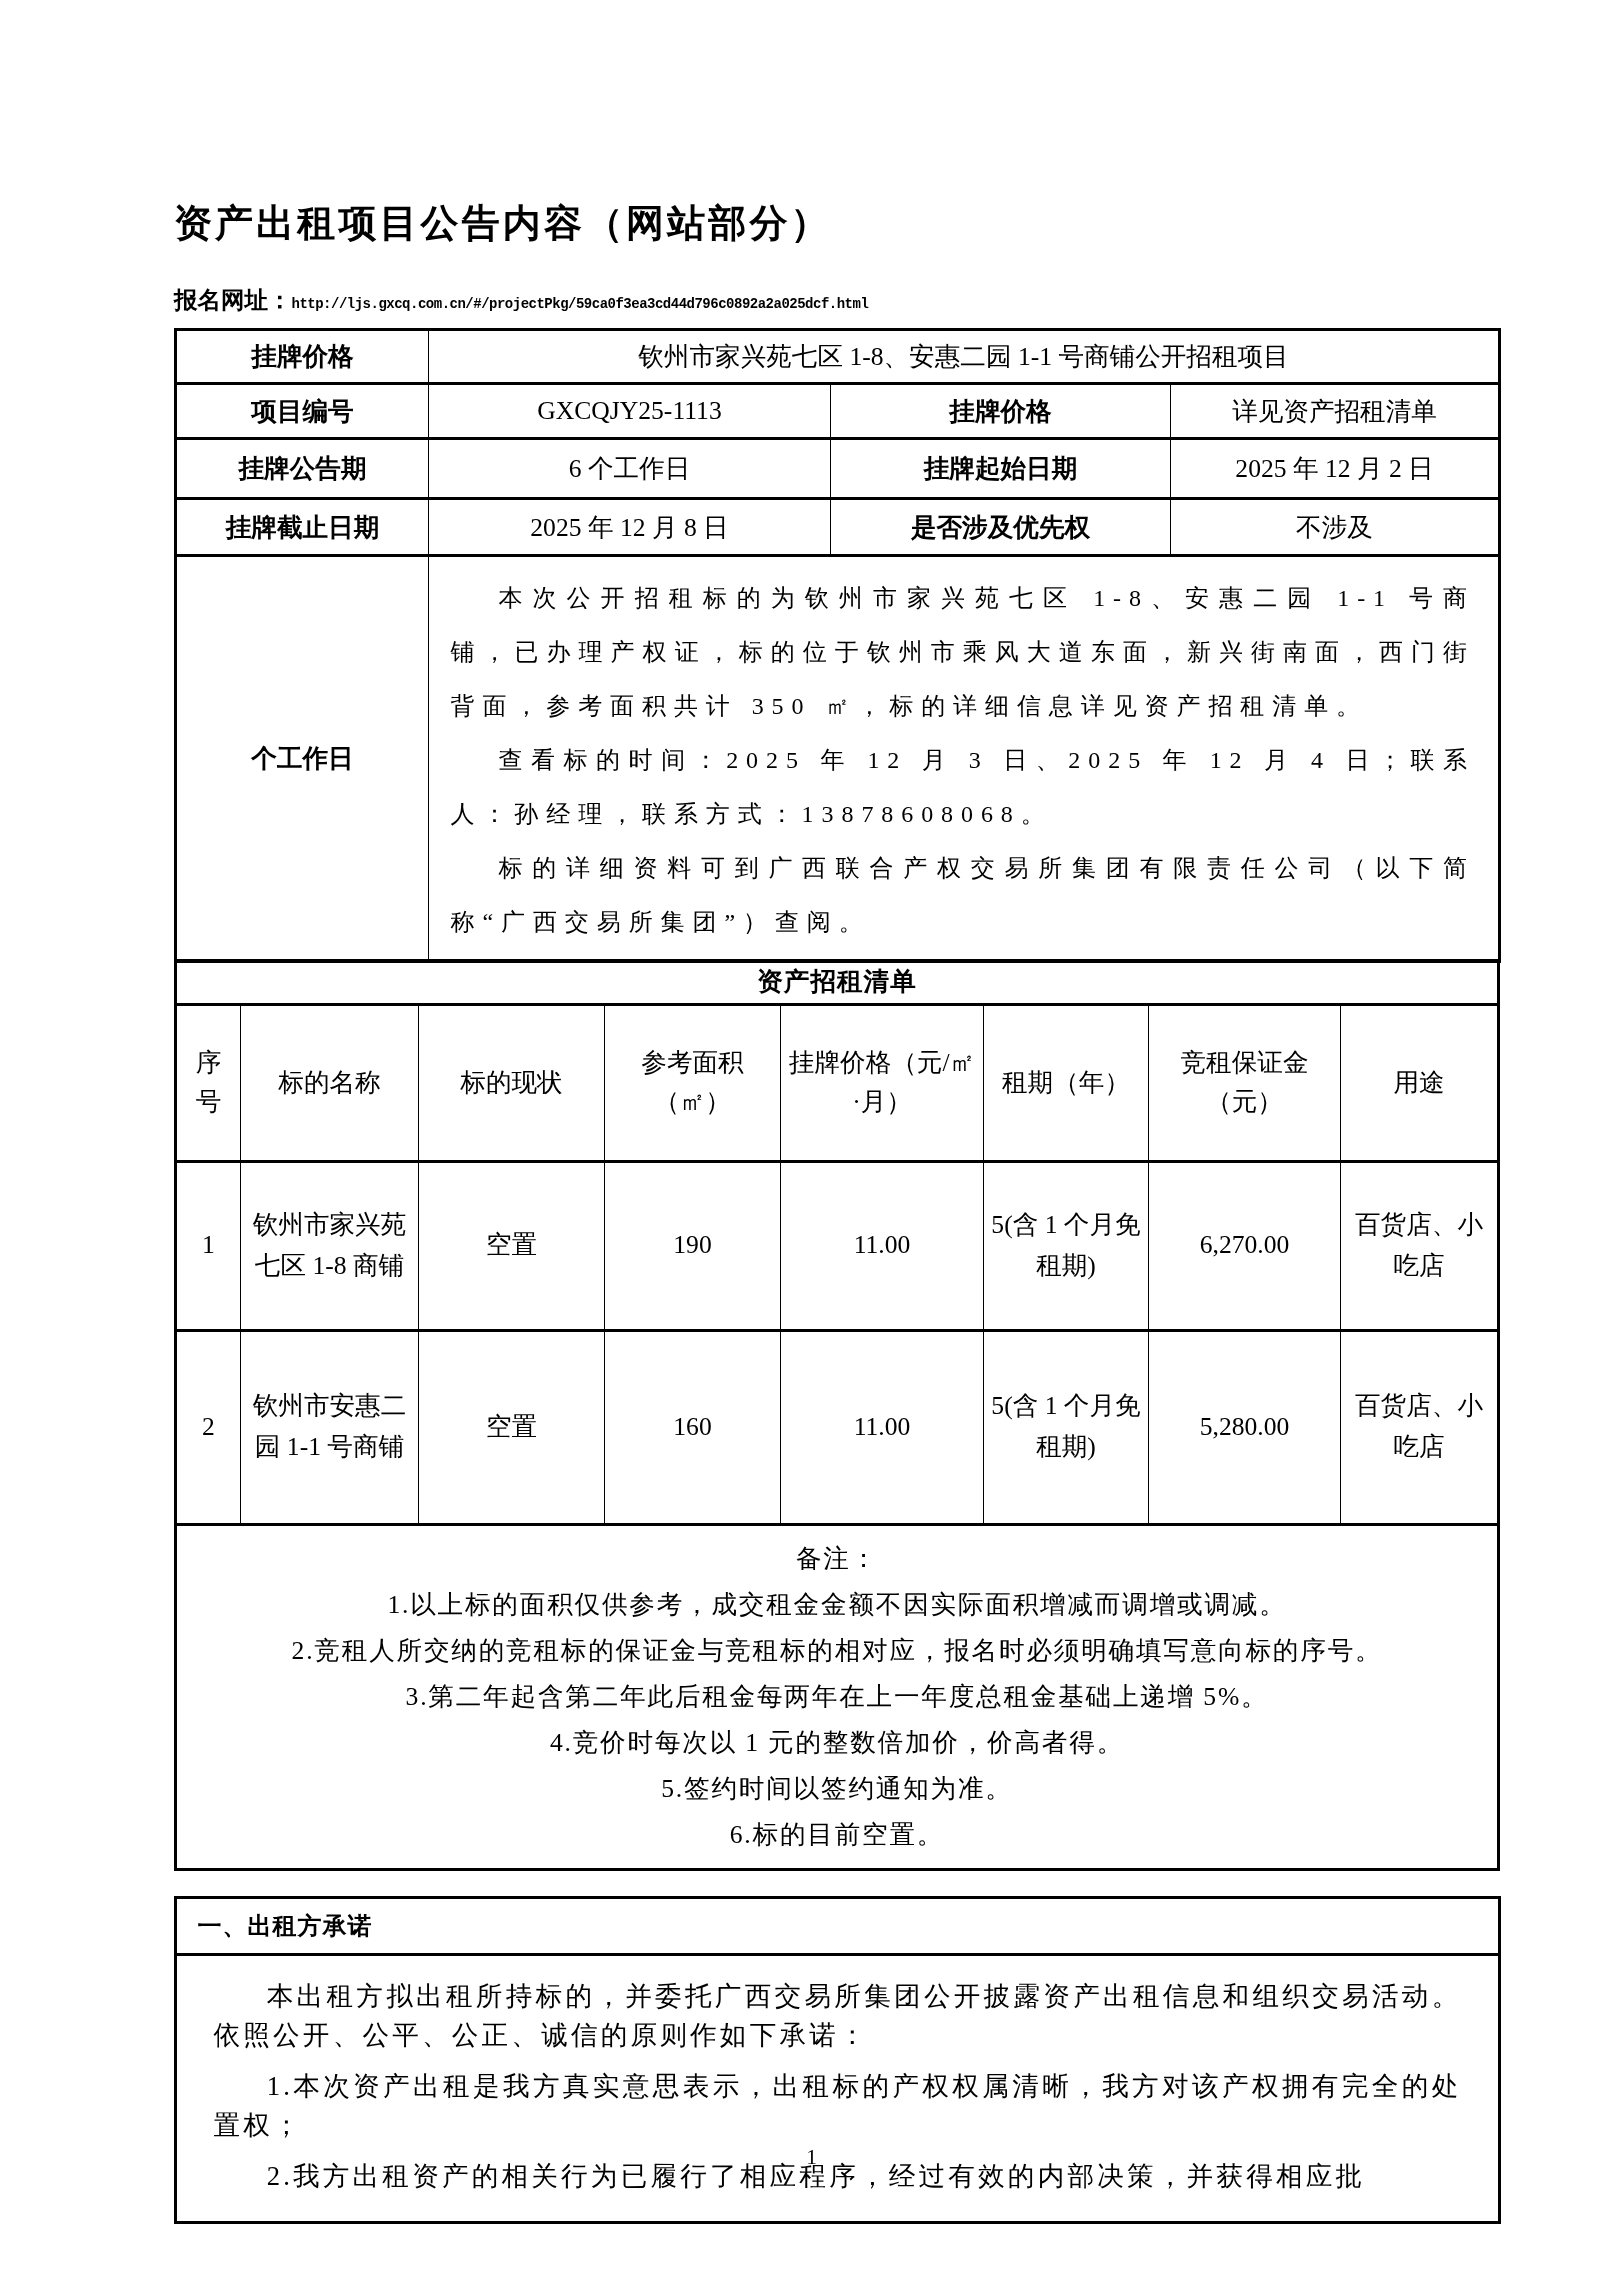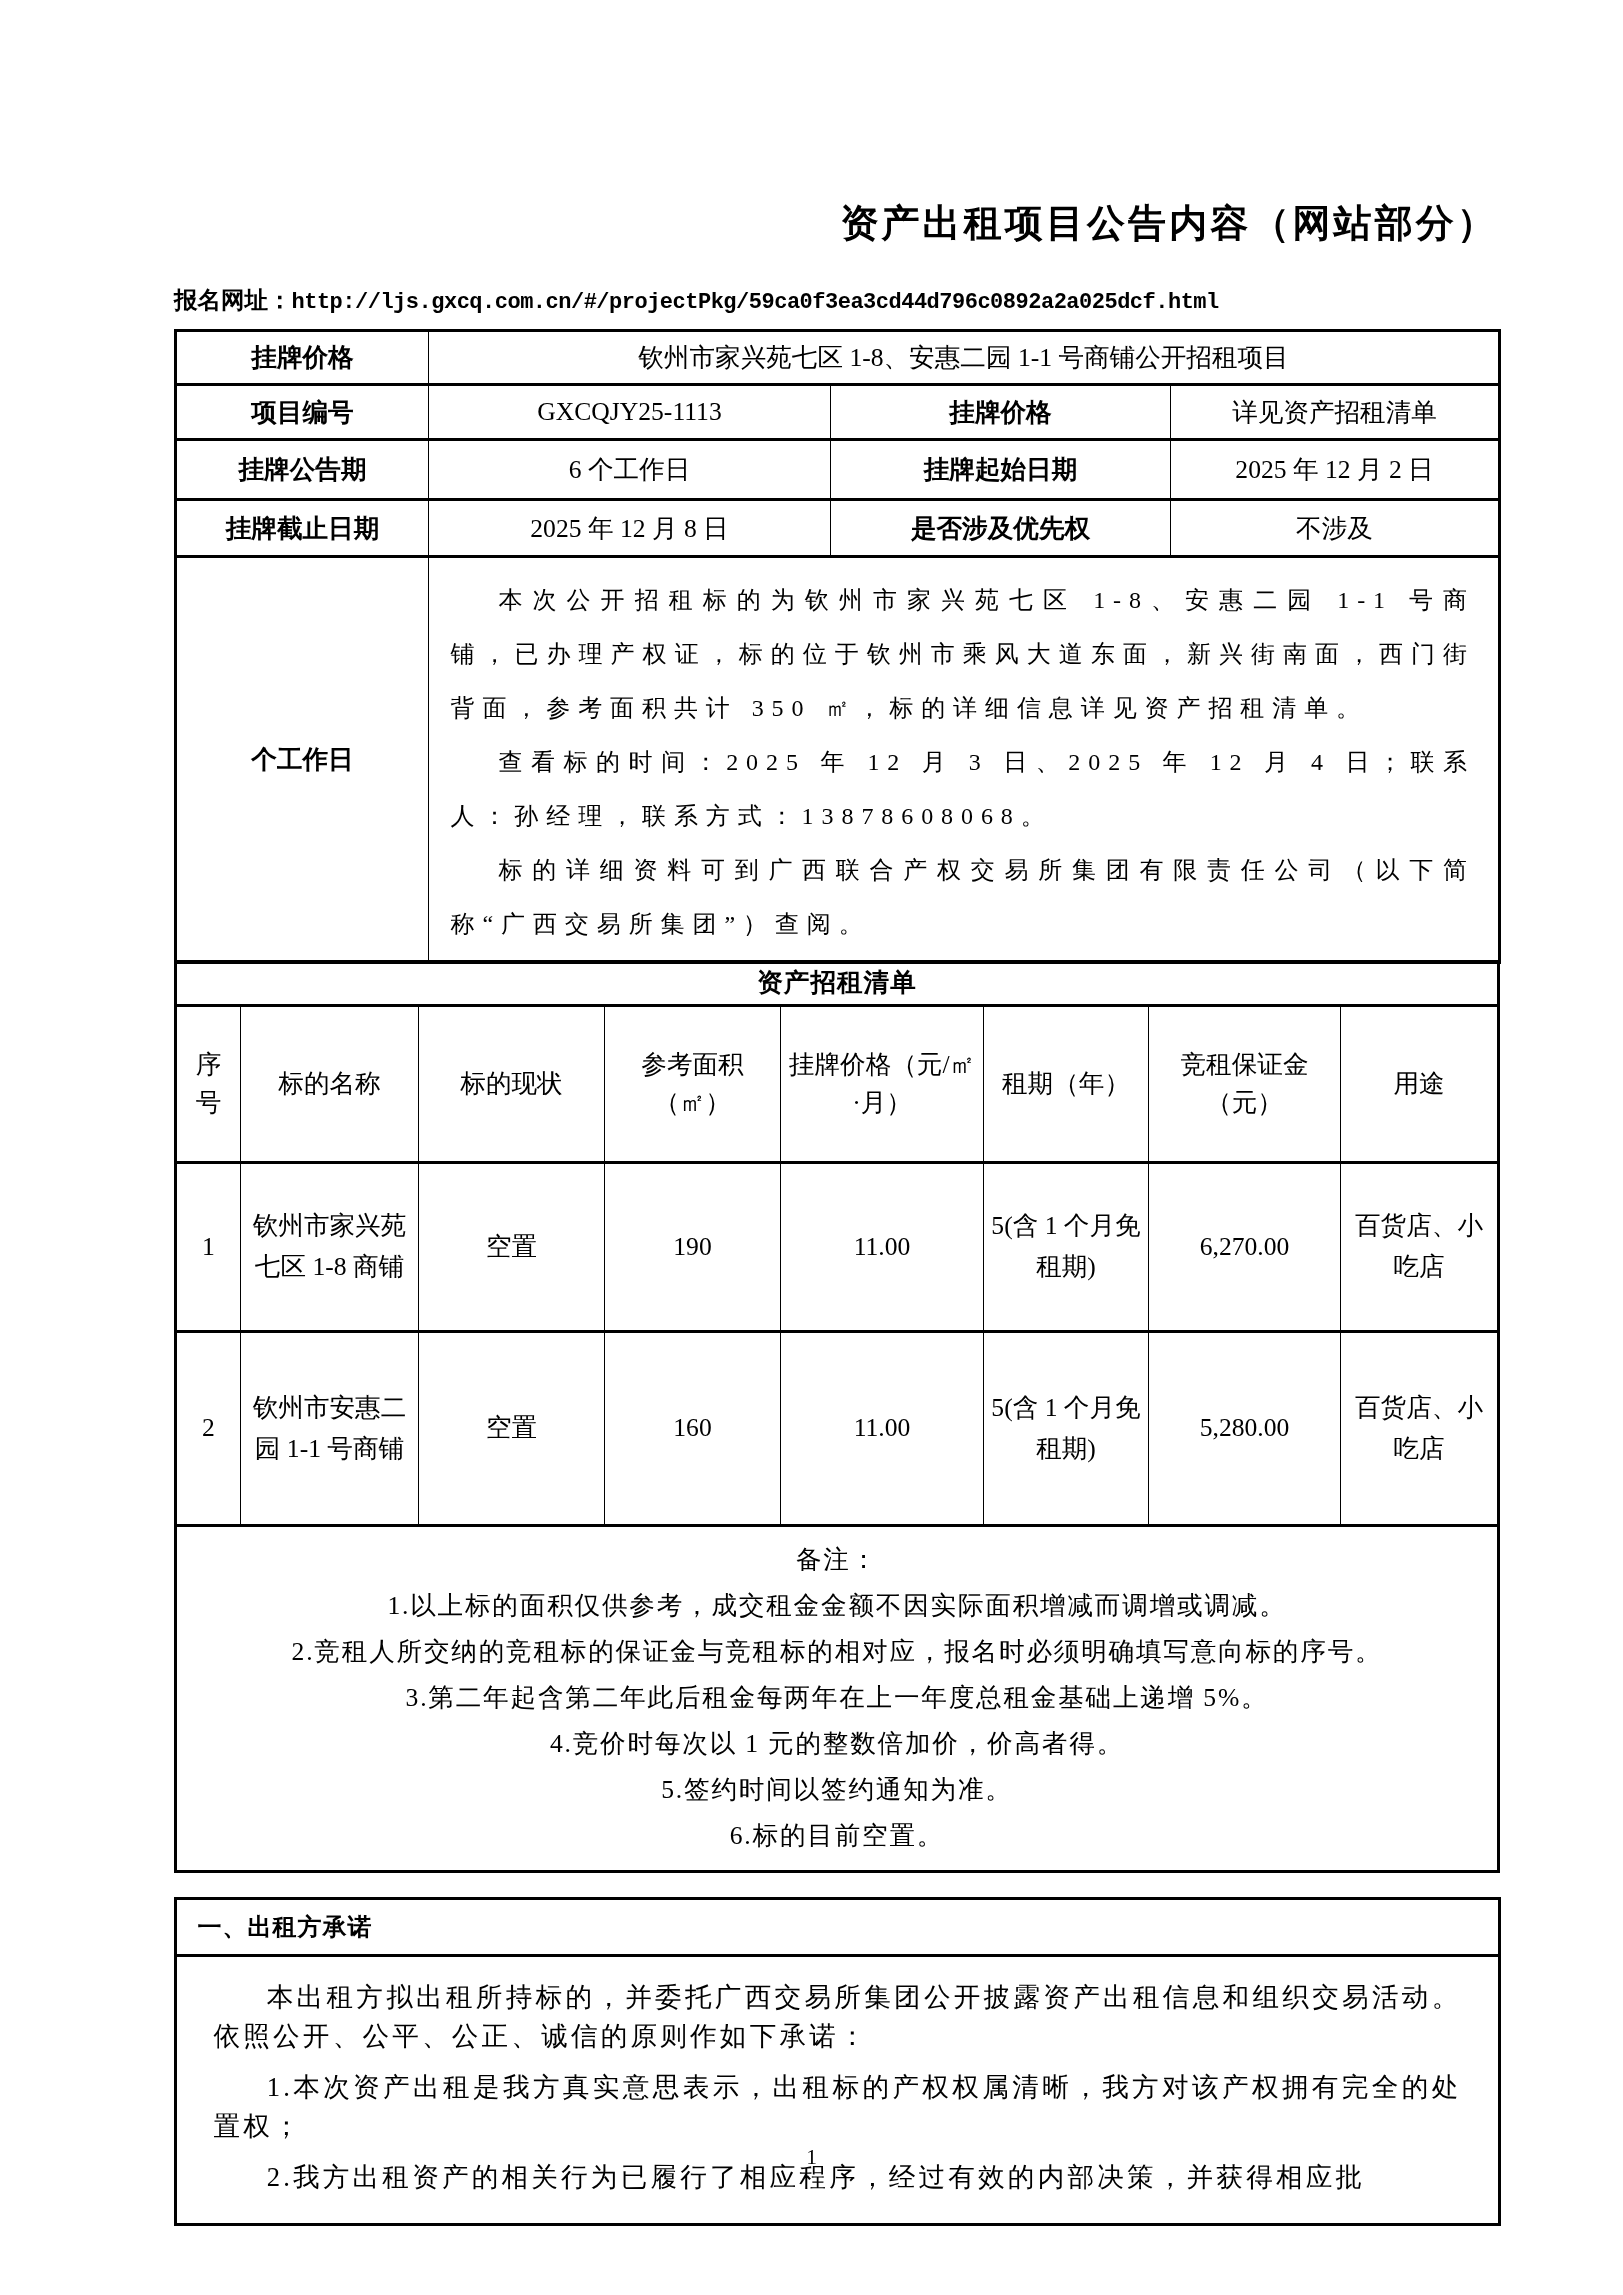--- a/index.html
+++ b/index.html
@@ -4,29 +4,29 @@
 <style>
   html,body{margin:0;padding:0;}
   body{
     width:1623px;height:2295px;background:#ffffff;color:#000;
     font-family:"Liberation Serif","DejaVu Serif",serif;
     position:relative;overflow:hidden;
   }
   .content{position:absolute;left:174px;top:0;width:1324px;}
   .doc-title{
     margin:204px 0 0 0;line-height:1.05;font-size:38px;font-weight:bold;
-    text-align:right;letter-spacing:3.1px;
+    text-align:left;letter-spacing:3.1px;
   }
   .url-line{
     margin-top:44px;line-height:1.1;font-size:23.5px;font-weight:bold;
     white-space:nowrap;letter-spacing:0;
   }
   .url-line .url{
     font-family:"Liberation Mono","DejaVu Sans Mono",monospace;
-    font-size:22px;font-weight:bold;letter-spacing:-0.5px;
+    font-size:14px;font-weight:bold;letter-spacing:-0.5px;
   }
   table{border-collapse:collapse;table-layout:fixed;width:1324px;}
   td,th{border:1.5px solid #000;border-top-width:3.6px;border-bottom-width:3.6px;
     font-size:25.6px;font-weight:normal;text-align:center;vertical-align:middle;
     padding:0 5.1px;overflow:hidden;}
   table.tbl{border:3.6px solid #000;}
   .info-table{margin-top:14.3px;}
   .lbl{font-weight:bold;}
   .overview-cell{text-align:left;padding:14.3px 23px 10.2px 21.5px;vertical-align:top;}
   .overview-cell p{

